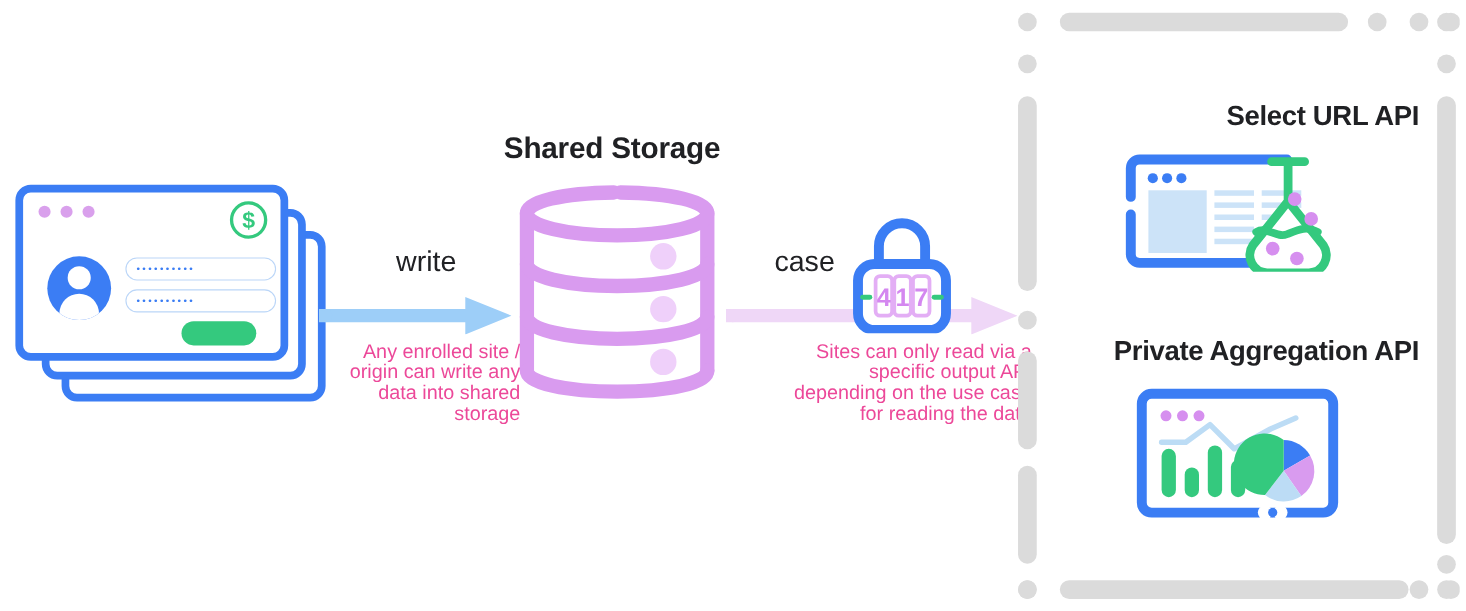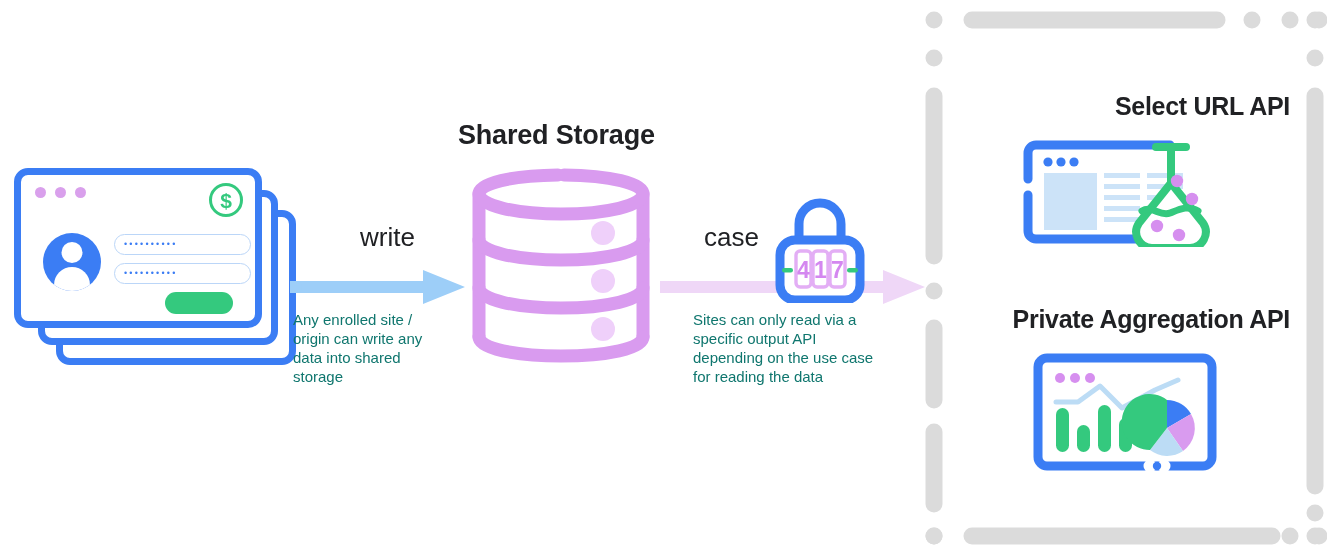--- a/index.html
+++ b/index.html
@@ -62,22 +62,23 @@
   }
 
   
   #write-group{left:290px;top:222px;width:180px;height:170px;}
   .flow-label{font-size:26px;color:#202124;font-weight:normal;}
   #write-label{position:absolute;left:52px;top:0px;margin-left:18px;}
   .arrow{position:absolute;}
   .arrow svg{display:block;}
   #write-arrow{left:0px;top:48px;}
   .caption{
-    position:absolute;font-size:15px;line-height:19px;color:#0f766e;
+    position:absolute;font-size:18px;line-height:19px;color:#ec4899;
     white-space:pre-line;
+    text-align:right;
   }
   #write-caption{left:3px;top:88px;width:180px;}
 
   
   #storage-group{left:450px;top:120px;width:220px;height:240px;}
   #storage-title{position:absolute;left:8px;top:0px;font-size:27px;font-weight:bold;color:#202124;letter-spacing:-.2px;}
   #cylinder{position:absolute;left:22px;top:48px;}
 
   
   #read-group{left:660px;top:222px;width:280px;height:180px;}

